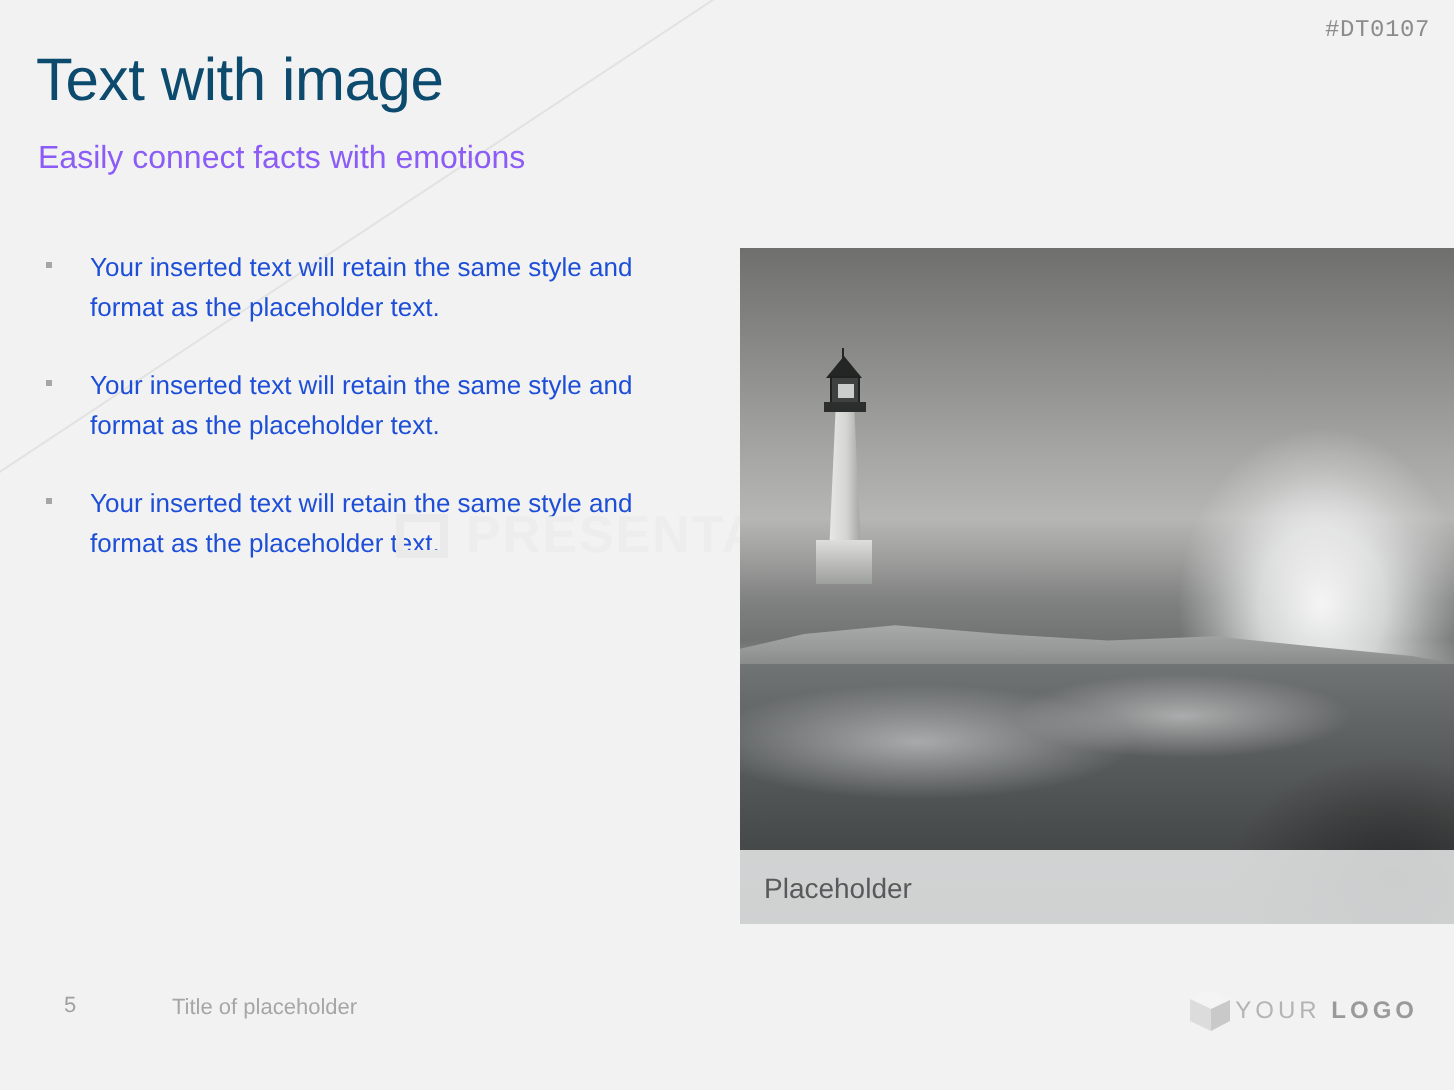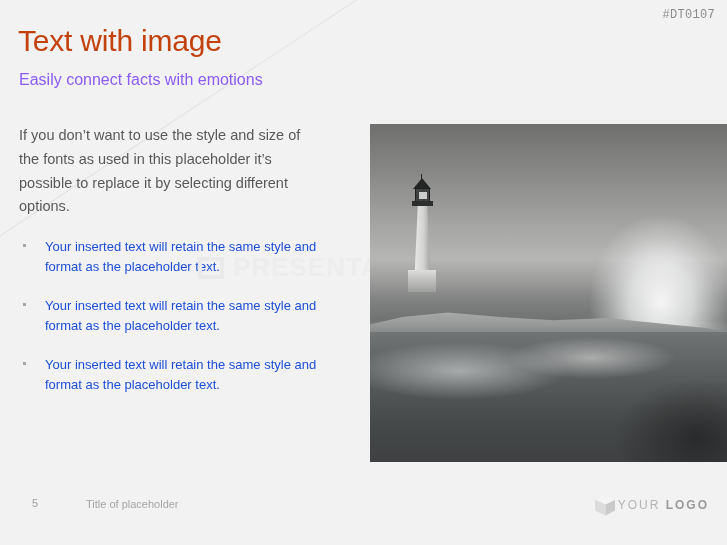--- a/index.html
+++ b/index.html
@@ -41,21 +41,21 @@
     color: #8c8c8c;
     letter-spacing: 0.3px;
   }
 
   .title {
     position: absolute;
     left: 18px;
     top: 24px;
     font-size: 30px;
     font-weight: 400;
-    color: #c2410c;
+    color: #0c4a6e;
     letter-spacing: -0.2px;
     line-height: 1.1;
   }
 
   .subtitle {
     position: absolute;
     left: 19px;
     top: 70px;
     font-size: 16px;
     font-weight: 400;
@@ -383,21 +383,20 @@
 <div class="slide">
 
   <div class="diagonal-line"></div>
 
   <div class="slide-id">#DT0107</div>
 
   <div class="title">Text with image</div>
   <div class="subtitle">Easily connect facts with emotions</div>
 
   <div class="body-col">
-    <p class="lead-paragraph">If you don’t want to use the style and size of the fonts as used in this placeholder it’s possible to replace it by selecting different options.</p>
 
     <ul class="bullet-list">
       <li class="bullet-item">
         <span class="bullet-marker"></span>
         <span>Your inserted text will retain the same style and format as the placeholder text.</span>
       </li>
       <li class="bullet-item">
         <span class="bullet-marker"></span>
         <span>Your inserted text will retain the same style and format as the placeholder text.</span>
       </li>
@@ -426,20 +425,23 @@
       <div class="lighthouse">
         <div class="lh-tip"></div>
         <div class="lh-roof"></div>
         <div class="lh-lantern"></div>
         <div class="lh-gallery"></div>
         <div class="lh-tower"></div>
         <div class="lh-base"></div>
       </div>
     </div>
 
+    <div class="caption-band">
+      <span class="caption-text">Placeholder</span>
+    </div>
   </div>
 
   <div class="footer-page-number">5</div>
   <div class="footer-title">Title of placeholder</div>
 
   <div class="logo">
     <div class="logo-cube">
       <svg width="26" height="26" viewBox="0 0 26 26" aria-hidden="true">
         <polygon points="3,7.5 12.5,3 23,8 13.5,12.5" fill="#f4f4f4"></polygon>
         <polygon points="3,7.5 13.5,12.5 13.5,23.5 3,18.5" fill="#dcdcdc"></polygon>

